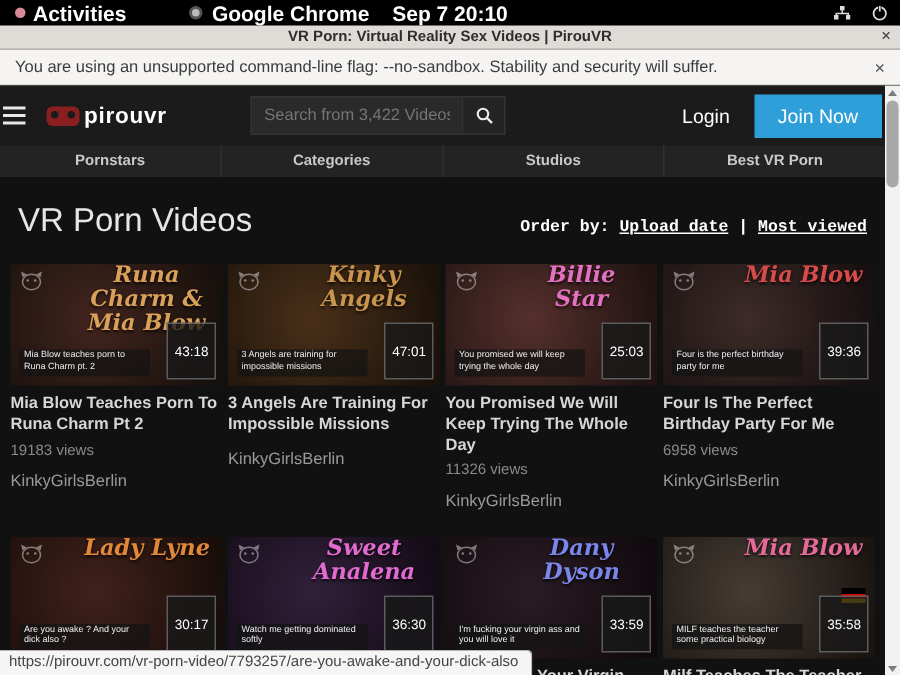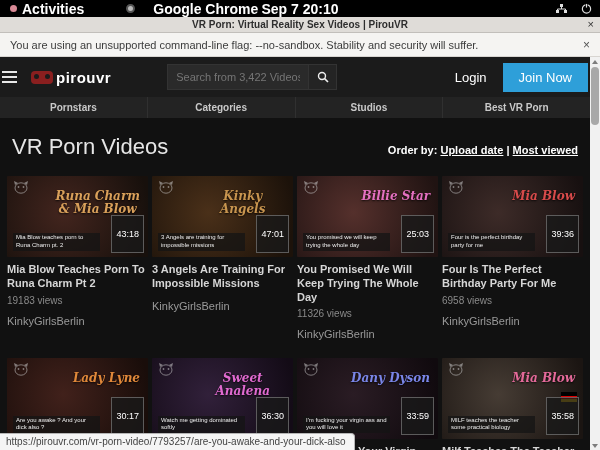--- a/index.html
+++ b/index.html
@@ -4,21 +4,21 @@
 <style>
   * { margin:0; padding:0; box-sizing:border-box; }
   html,body { width:600px; height:450px; overflow:hidden; background:#000;
     font-family:"Liberation Sans", sans-serif; }
 
   
   .sysbar { height:17px; background:#000; color:#fff; display:flex; align-items:center;
     font-size:14px; font-weight:bold; position:relative; }
   .sysbar .act { display:flex; align-items:center; gap:5px; margin-left:10px; cursor:pointer; }
   .dot { width:7px; height:7px; border-radius:50%; background:#d98a96; }
-  .chrome-ind { display:flex; align-items:center; gap:18px; margin-left:42px; cursor:pointer; }
+  .chrome-ind { display:flex; align-items:center; gap:6px; margin-left:42px; cursor:pointer; }
   .chrome-glyph { width:9px; height:9px; border-radius:50%; background:#bbb;
     border:2px solid #555; }
   .clock { position:absolute; left:50%; transform:translateX(-50%); font-weight:bold; }
   .sysicons { margin-left:auto; margin-right:8px; display:flex; gap:14px; align-items:center; }
   .sysicons svg { display:block; }
 
   
   .titlebar { height:16px; background:#dfdcd8; border-bottom:1px solid #c2bfbb;
     display:flex; align-items:center; justify-content:center; position:relative;
     font-size:10px; font-weight:bold; color:#2e2e2e; }
@@ -68,31 +68,31 @@
   
   .nav { height:21px; background:#232323; display:flex; }
   .nav-item { flex:1; display:flex; align-items:center; justify-content:center;
     font-size:10px; font-weight:bold; color:#c9c9c9; border-right:1px solid #303030;
     cursor:pointer; }
   .nav-item:last-child { border-right:none; }
 
   
   .pagetitle-row { display:flex; align-items:baseline; padding:16px 12px 12px 12px;gap:44px; }
   .pagetitle { color:#e6e6e6; font-size:22px; font-weight:normal; }
-  .orderby { margin-left:auto; font-size:11px; font-weight:bold; color:#fff; }
+  .orderby { margin-left:auto; font-size:11px; font-weight:bold; color:#fff;font-family:Liberation Mono, monospace; }
   .orderby a { color:#fff; text-decoration:underline; cursor:pointer; }
   .orderby .sep { text-decoration:none; }
 
   
   .grid { display:grid; grid-template-columns:repeat(4, 1fr); gap:18px 4px; padding:4px 7px 0 7px; }
   .card { display:flex; flex-direction:column; }
   .thumb { height:81px; position:relative; border-radius:1px; overflow:hidden; cursor:pointer; }
   .mask-icon { position:absolute; top:4px; left:6px; opacity:0.55; }
-  .overlay-name { position:absolute; top:14px; right:8px; font-family:"DejaVu Serif", serif;
-    font-style:italic; font-weight:bold; font-size:12px; line-height:1.05; text-align:center;
+  .overlay-name { position:absolute; top:0; right:8px; font-family:"DejaVu Serif", serif;
+    font-style:italic; font-weight:bold; font-size:15px; line-height:1.05; text-align:center;
     text-shadow:0 1px 2px rgba(0,0,0,0.8); max-width:60%; }
   .caption { position:absolute; left:6px; bottom:6px; font-size:6px; color:#eee;
     background:rgba(20,20,20,0.75); padding:1px 3px; max-width:62%; line-height:1.3; }
   .duration { position:absolute; right:4px; bottom:4px; background:rgba(25,25,25,0.8);
     border:1px solid rgba(160,160,160,0.5); color:#fff; font-size:9px; padding:13px 4px; }
   .flag { position:absolute; right:6px; top:34px; width:16px; height:10px; display:none; }
   .flag div { height:33.33%; }
   .flag .b { background:#000; } .flag .r { background:#d00; } .flag .y { background:#fc0; }
   .card.has-flag .flag { display:block; }
   .vtitle { color:#d6d6d6; font-size:11px; font-weight:bold; line-height:1.25; margin-top:6px;

